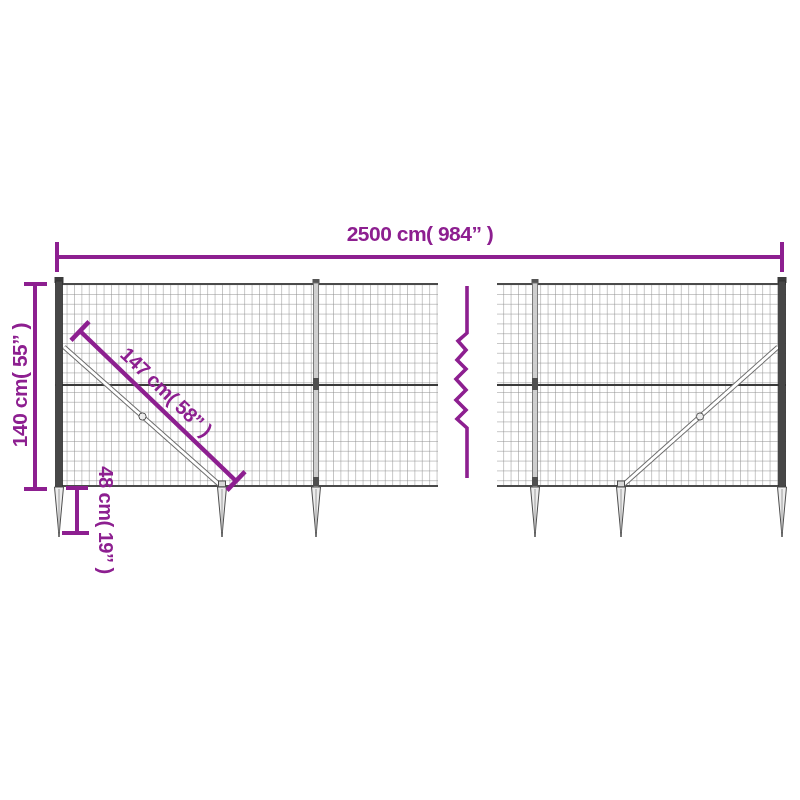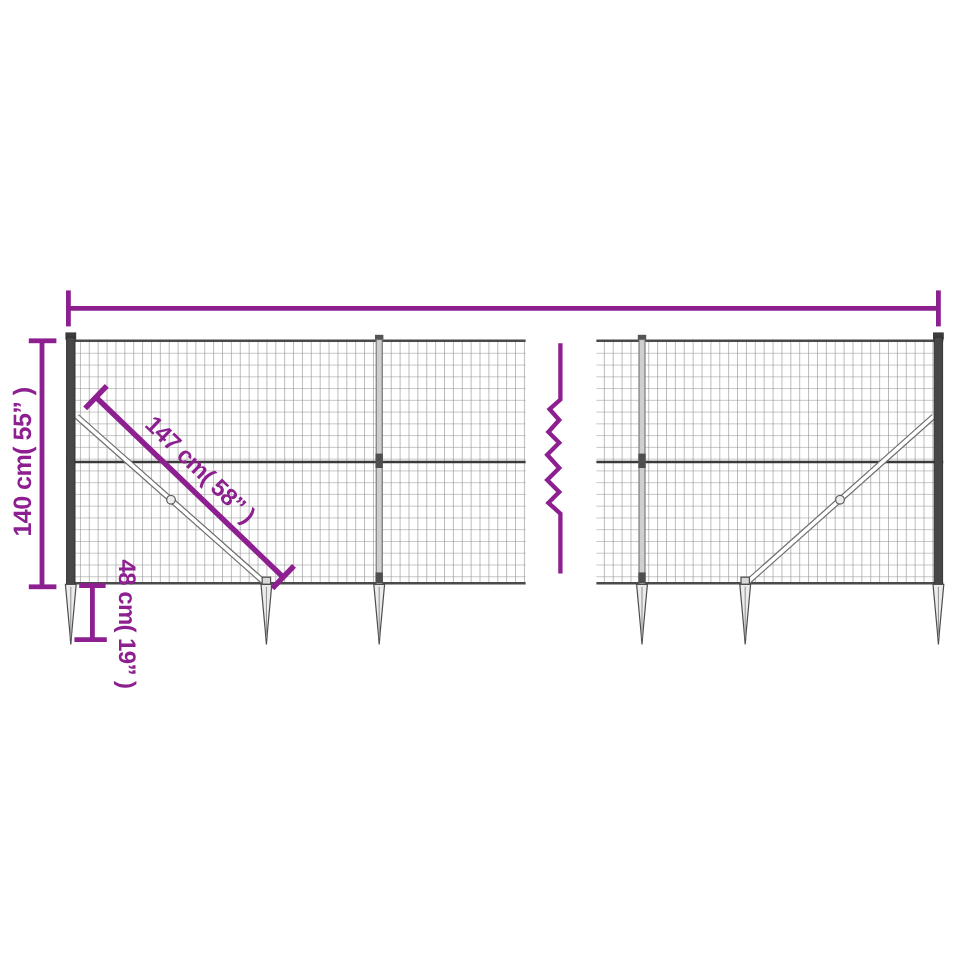--- a/index.html
+++ b/index.html
@@ -109,16 +109,17 @@
       <line x1="71" y1="340.4" x2="89" y2="321.6"></line>
       <line x1="227" y1="490.4" x2="245" y2="471.6"></line>
     </g>
     <g stroke="#8d1f90" stroke-width="4">
       <line x1="77" y1="488" x2="77" y2="533"></line>
       <line x1="66" y1="488" x2="88" y2="488"></line>
       <line x1="62" y1="533" x2="89" y2="533"></line>
     </g>
   </svg>
 
+  <div class="dim-label lbl-width">2500 cm( 984” )</div>
   <div class="dim-label lbl-height">140 cm( 55” )</div>
   <div class="dim-label lbl-diagonal">147 cm( 58” )</div>
   <div class="dim-label lbl-anchor">48 cm( 19” )</div>
 </div>
 
 </body></html>

